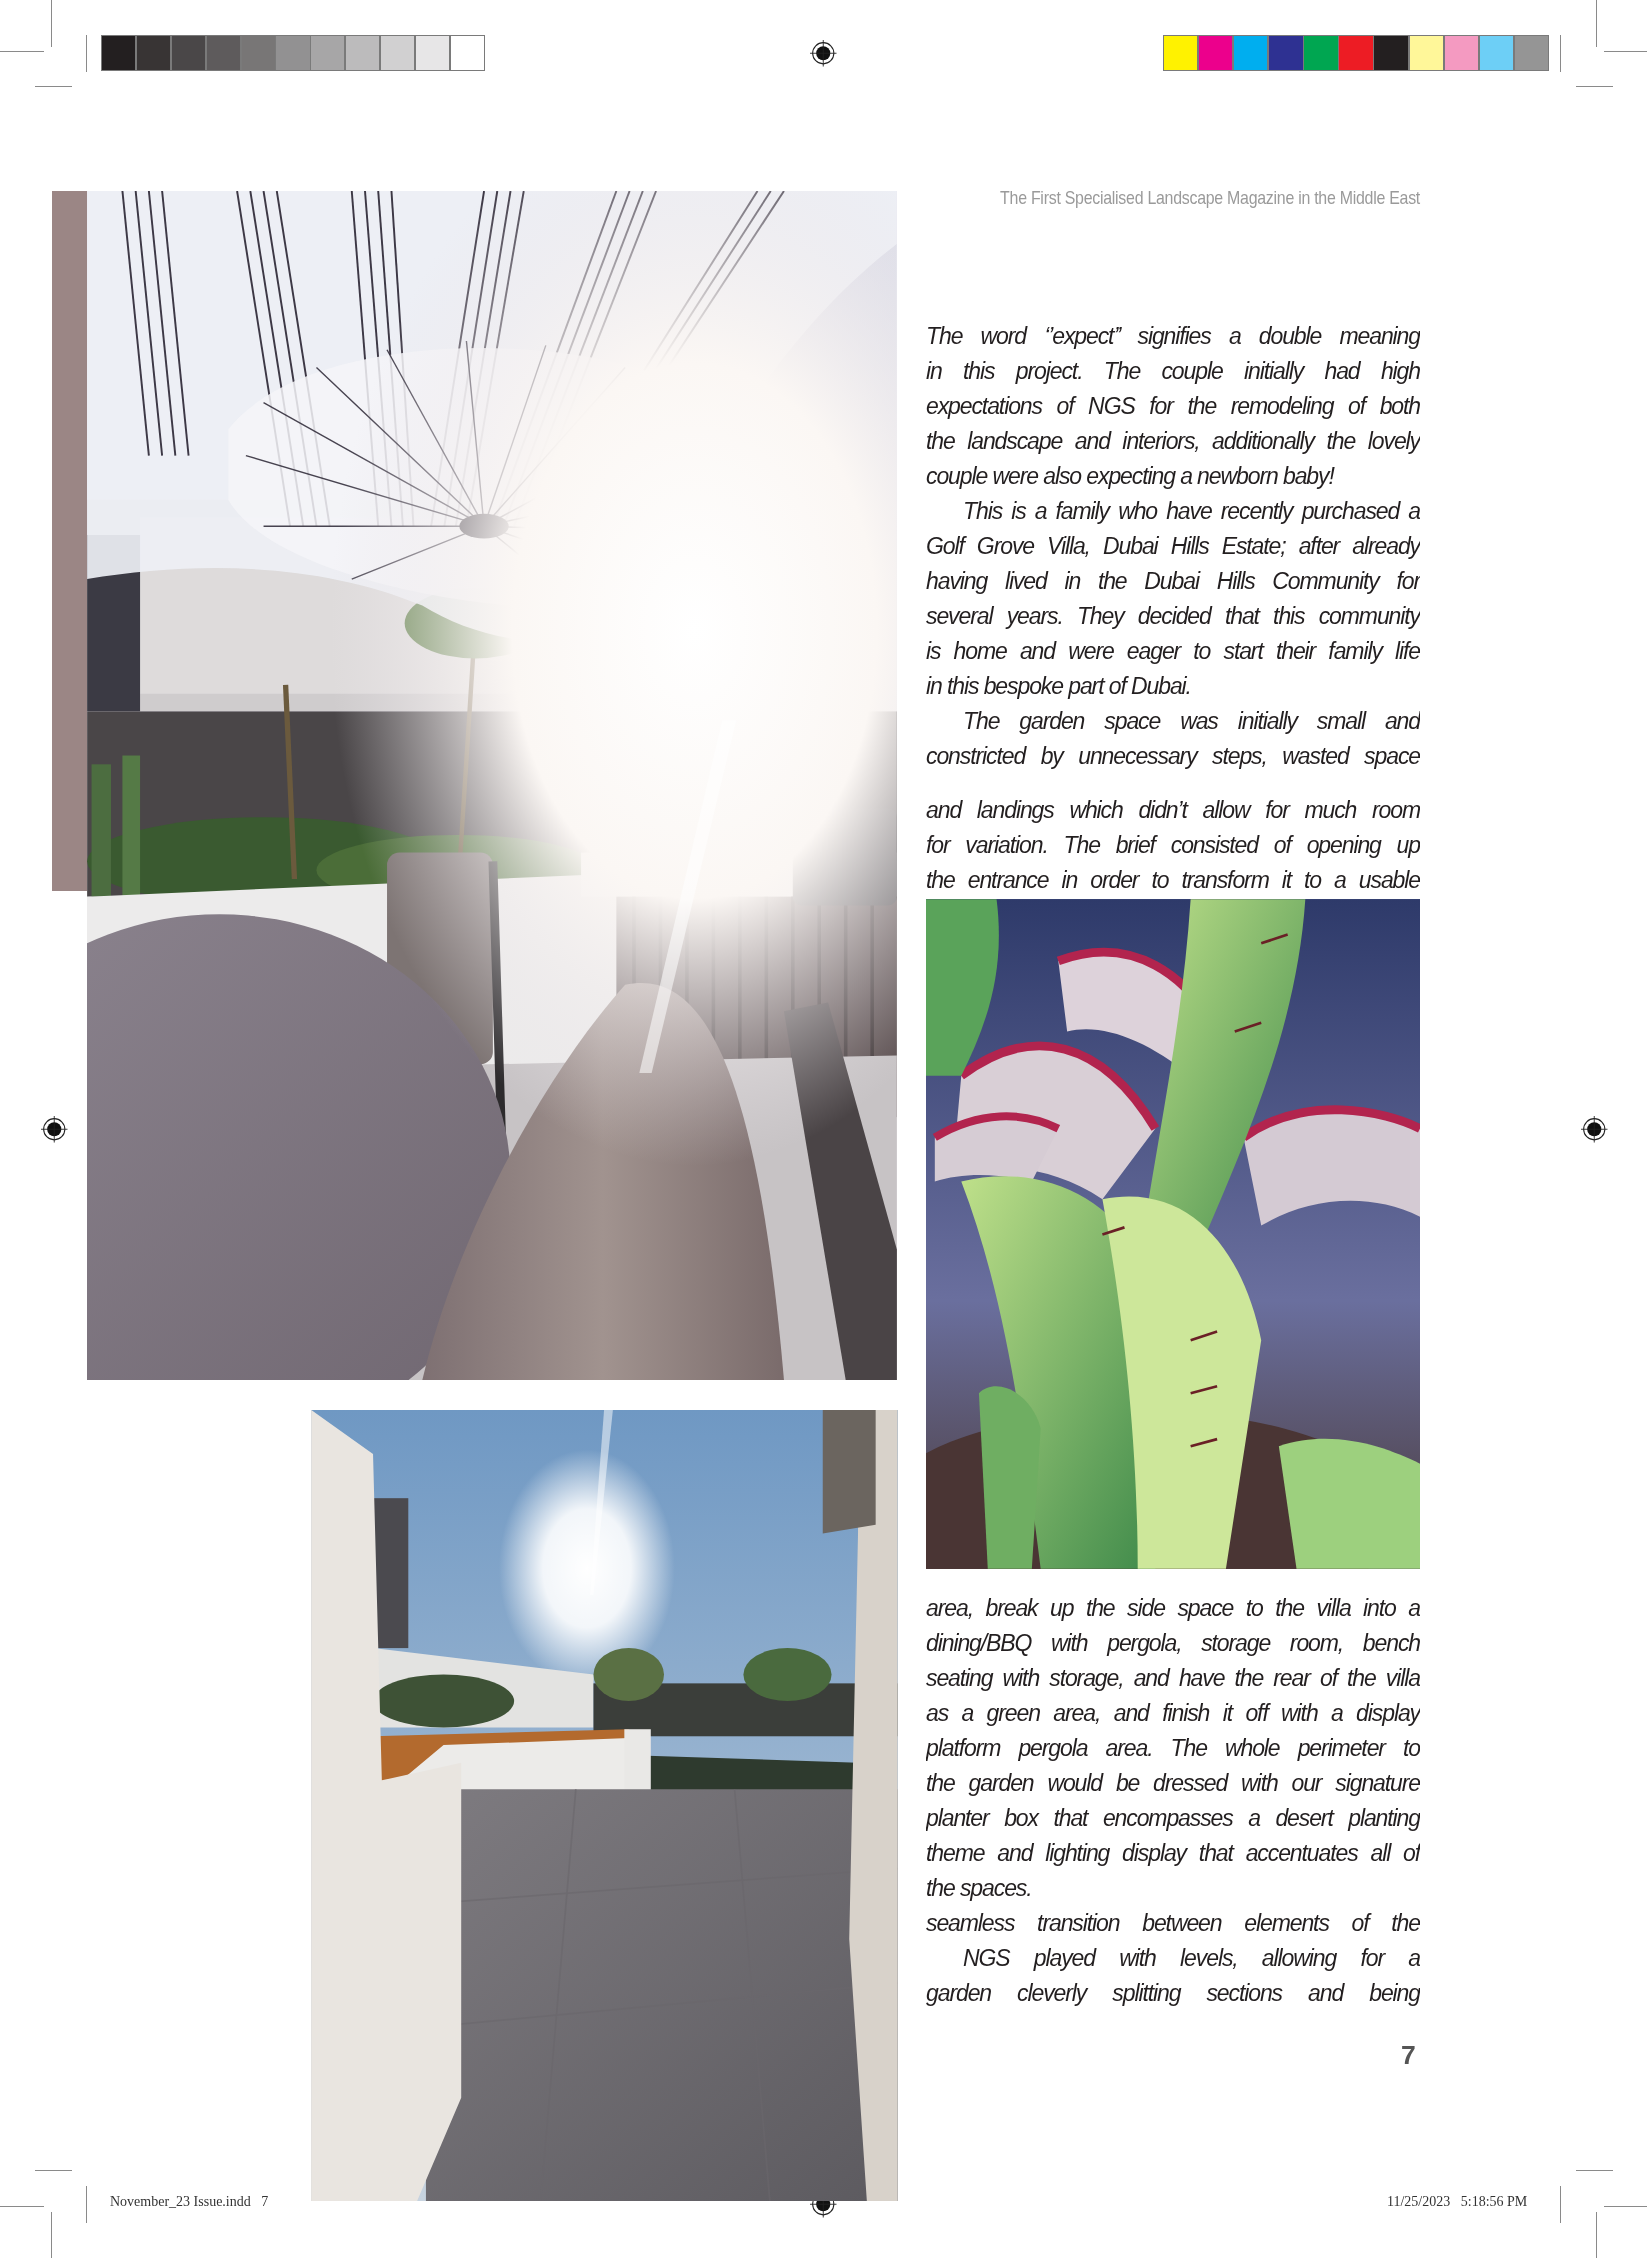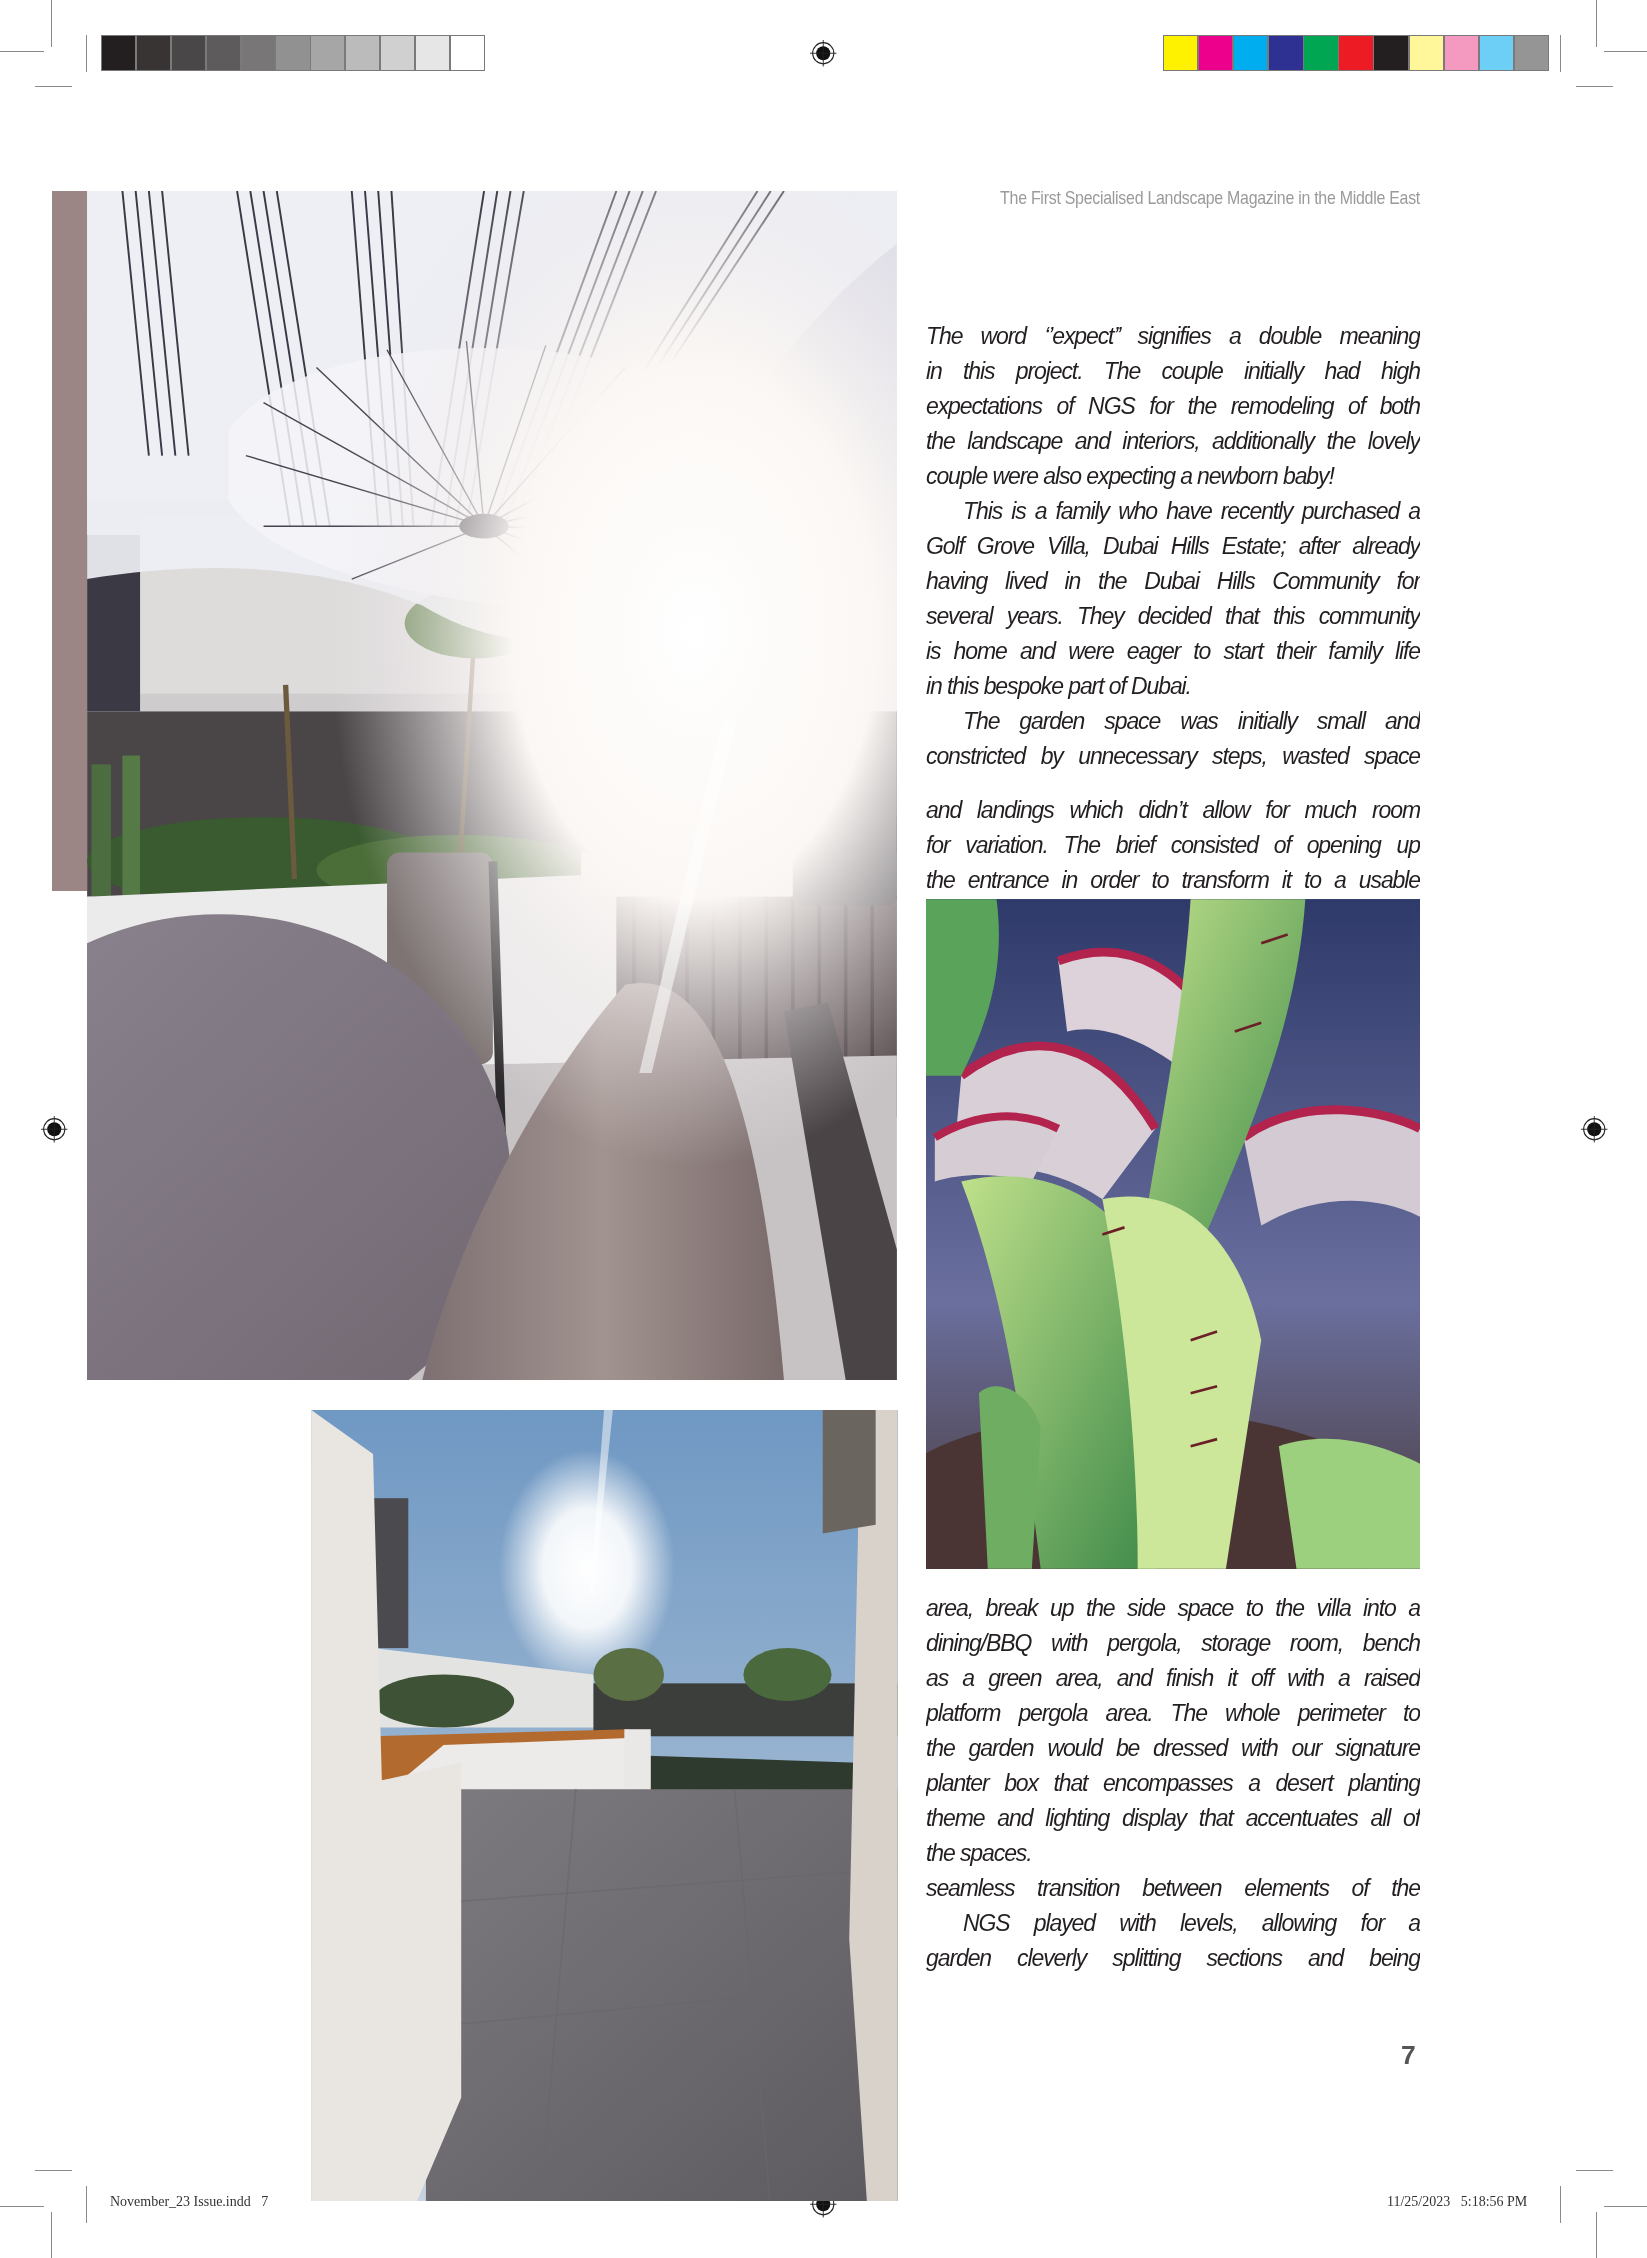--- a/index.html
+++ b/index.html
@@ -327,21 +327,22 @@
     <div class="line indent" style="white-space: normal; height: 35px; overflow: hidden; letter-spacing: -1.1px; word-spacing: 0px;">The garden space was initially small and</div>
     <div class="line" style="white-space: normal; height: 35px; overflow: hidden; letter-spacing: -1.1px; word-spacing: 0px;">constricted by unnecessary steps, wasted space</div>
     <div class="line" style="white-space: normal; height: 35px; overflow: hidden; letter-spacing: -1.1px; word-spacing: 0px; margin-top: 19px;">and landings which didn’t allow for much room</div>
     <div class="line" style="white-space: normal; height: 35px; overflow: hidden; letter-spacing: -1.1px; word-spacing: 0px;">for variation. The brief consisted of opening up</div>
     <div class="line" style="white-space: normal; height: 35px; overflow: hidden; letter-spacing: -1.1px; word-spacing: 0px;">the entrance in order to transform it to a usable</div>
   </div>
 
 <div class="col" id="col-bottom" style="top:1591px;">
     <div class="line" style="white-space: normal; height: 35px; overflow: hidden; letter-spacing: -1.1px; word-spacing: 0px;">area, break up the side space to the villa into a</div>
     <div class="line" style="white-space: normal; height: 35px; overflow: hidden; letter-spacing: -1.1px; word-spacing: 0px;">dining/BBQ with pergola, storage room, bench</div>
-    <div class="line" style="white-space: normal; height: 35px; overflow: hidden; letter-spacing: -1.1px; word-spacing: 0px;">as a green area, and finish it off with a raised</div>
+    <div class="line" style="white-space: normal; height: 35px; overflow: hidden; letter-spacing: -1.1px; word-spacing: 0px;">seating with storage, and have the rear of the villa</div>
+    <div class="line" style="white-space: normal; height: 35px; overflow: hidden; letter-spacing: -1.1px; word-spacing: 0px;">as a green area, and finish it off with a display</div>
     <div class="line" style="white-space: normal; height: 35px; overflow: hidden; letter-spacing: -1.1px; word-spacing: 0px;">platform pergola area. The whole perimeter to</div>
     <div class="line" style="white-space: normal; height: 35px; overflow: hidden; letter-spacing: -1.1px; word-spacing: 0px;">the garden would be dressed with our signature</div>
     <div class="line" style="white-space: normal; height: 35px; overflow: hidden; letter-spacing: -1.1px; word-spacing: 0px;">planter box that encompasses a desert planting</div>
     <div class="line" style="white-space: normal; height: 35px; overflow: hidden; letter-spacing: -1.1px; word-spacing: 0px;">theme and lighting display that accentuates all of</div>
     <div class="line last" style="white-space: normal; height: 35px; overflow: hidden; letter-spacing: -1.1px; word-spacing: 0px;">the spaces.</div>
     <div class="line" style="white-space: normal; height: 35px; overflow: hidden; letter-spacing: -1.1px; word-spacing: 0px;">seamless transition between elements of the</div>
     <div class="line indent" style="white-space: normal; height: 35px; overflow: hidden; letter-spacing: -1.1px; word-spacing: 0px;">NGS played with levels, allowing for a</div>
     <div class="line" style="white-space: normal; height: 35px; overflow: hidden; letter-spacing: -1.1px; word-spacing: 0px;">garden cleverly splitting sections and being</div>
   </div>
 

